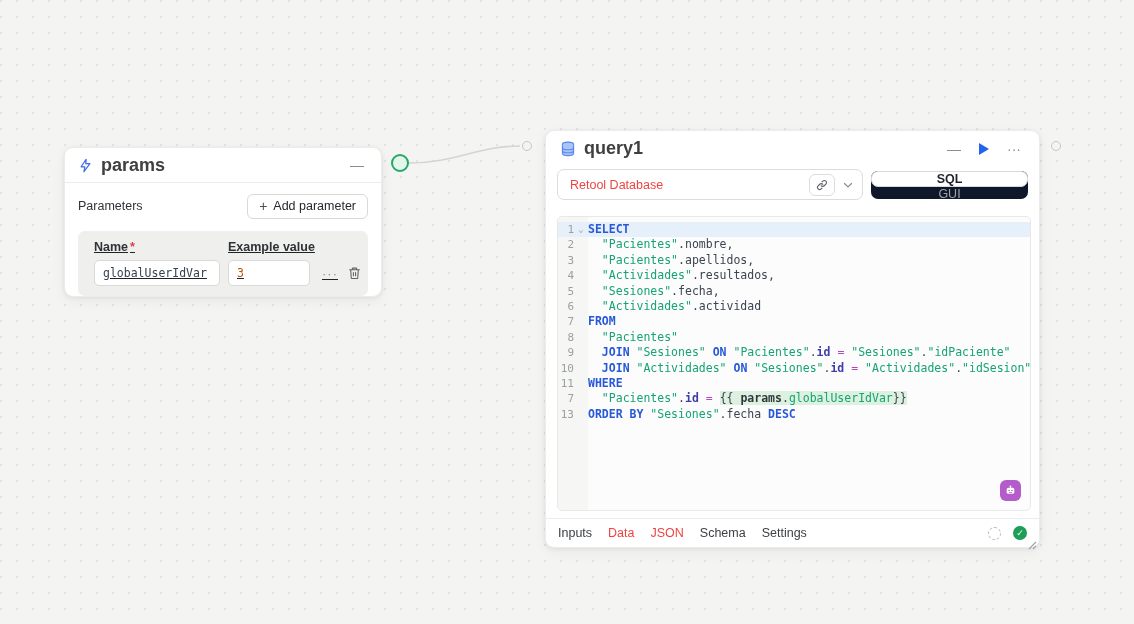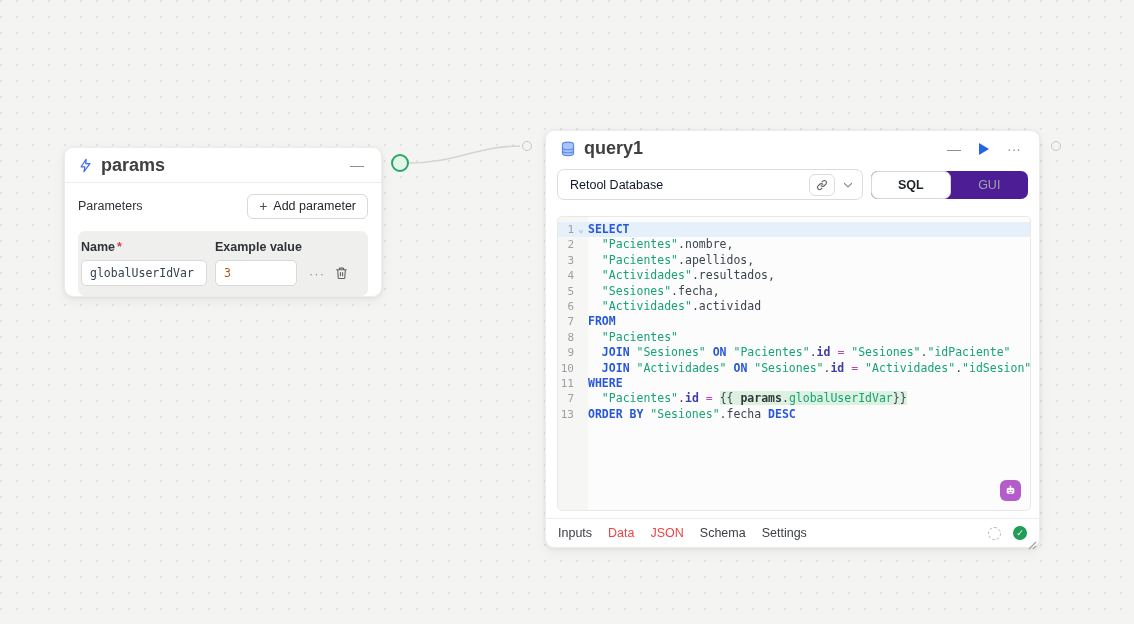--- a/index.html
+++ b/index.html
@@ -25,21 +25,21 @@
   .divider { height:1px; background:#ececea; }
   .params-body { padding:8px 13px 13px; }
   .params-row { display:flex; align-items:center; justify-content:space-between; height:30px; }
   .section-label { font-size:12.5px; color:#2f3338;text-align:right; }
   .add-btn {
     display:flex; align-items:center; gap:6px; background:#fff; border:1px solid #d9d9d7;
     border-radius:6px; height:25px; padding:0 11px; font-size:12.5px; color:#24282d; cursor:pointer;
     font-family:"Liberation Sans", sans-serif;
   }
   .plus-glyph { font-size:14px; color:#4b4f55; line-height:1; }
-  .param-card { background:#efefed; border-radius:7px; margin-top:10px; padding:9px 3px 10px; }
+  .param-card { background:#efefed; border-radius:7px; margin-top:10px; padding:9px 16px 10px;text-decoration:underline; }
   .param-labels { display:flex; font-size:12.5px; font-weight:600; color:#2f3338; margin-bottom:6px; }
   .lbl-name { width:134px; }
   .req { color:#d64545; margin-left:2px; }
   .param-inputs { display:flex; align-items:center; }
   .pinput {
     height:26px; background:#fff; border:1px solid #d9d9d7; border-radius:5px;
     font-family:"DejaVu Sans Mono", monospace; font-size:11.5px; padding:0 8px; color:#374151;
   }
   .pinput.name { width:126px; margin-right:8px; }
   .pinput.example { width:82px; color:#b45309; }
@@ -49,24 +49,24 @@
   #query-node { left:545px; top:130px; width:495px; height:418px; }
   #query-node .node-header { padding:0 14px; height:35px; }
   .hdr-controls { display:flex; align-items:center; gap:14px; }
   .play-btn { border:none; background:none; cursor:pointer; padding:0; display:flex; }
   .play-tri { width:0; height:0; border-left:10px solid #2563eb; border-top:6px solid transparent; border-bottom:6px solid transparent; }
   .resource-row { display:flex; align-items:center; padding:0 11px; gap:8px; margin-top:3px; }
   .resource-select {
     flex:1; display:flex; align-items:center; height:31px; background:#fff;
     border:1px solid #dcdcda; border-radius:7px; padding:0 8px 0 12px; cursor:pointer;
   }
-  .resource-name { flex:1; font-size:12.5px; color:#0f172a; }
+  .resource-name { flex:1; font-size:12.5px; color:#ef4444; }
   .link-btn { width:26px; height:22px; border:1px solid #dcdcda; border-radius:6px; background:#fff; display:flex; align-items:center; justify-content:center; cursor:pointer; }
   .chev { margin-left:7px; display:flex; }
-  .seg-control { display:flex; background:#4c1d95; border-radius:7px; height:28px; padding:0; width:157px; }
+  .seg-control { display:flex; background:#0f172a; border-radius:7px; height:28px; padding:0; width:157px;flex-direction:column; }
   .seg { flex:1; display:flex; align-items:center; justify-content:center; font-size:12.5px; cursor:pointer; border-radius:7px; }
   .seg.active { background:#fff; border:1px solid #d9d9d7; color:#1f2329; font-weight:600; }
   .seg.inactive { color:#a0a4a9; }
   
   .editor {
     position:absolute; left:11px; right:8px; top:85px; height:295px;
     background:#fcfcfc; border:1px solid #e8e8e6; border-radius:5px; overflow:hidden;
     font-family:"DejaVu Sans Mono", monospace; font-size:11.5px;
   }
   .editor-gutter-bg { position:absolute; left:0; top:0; bottom:0; width:30px; background:#f6f6f4; }

